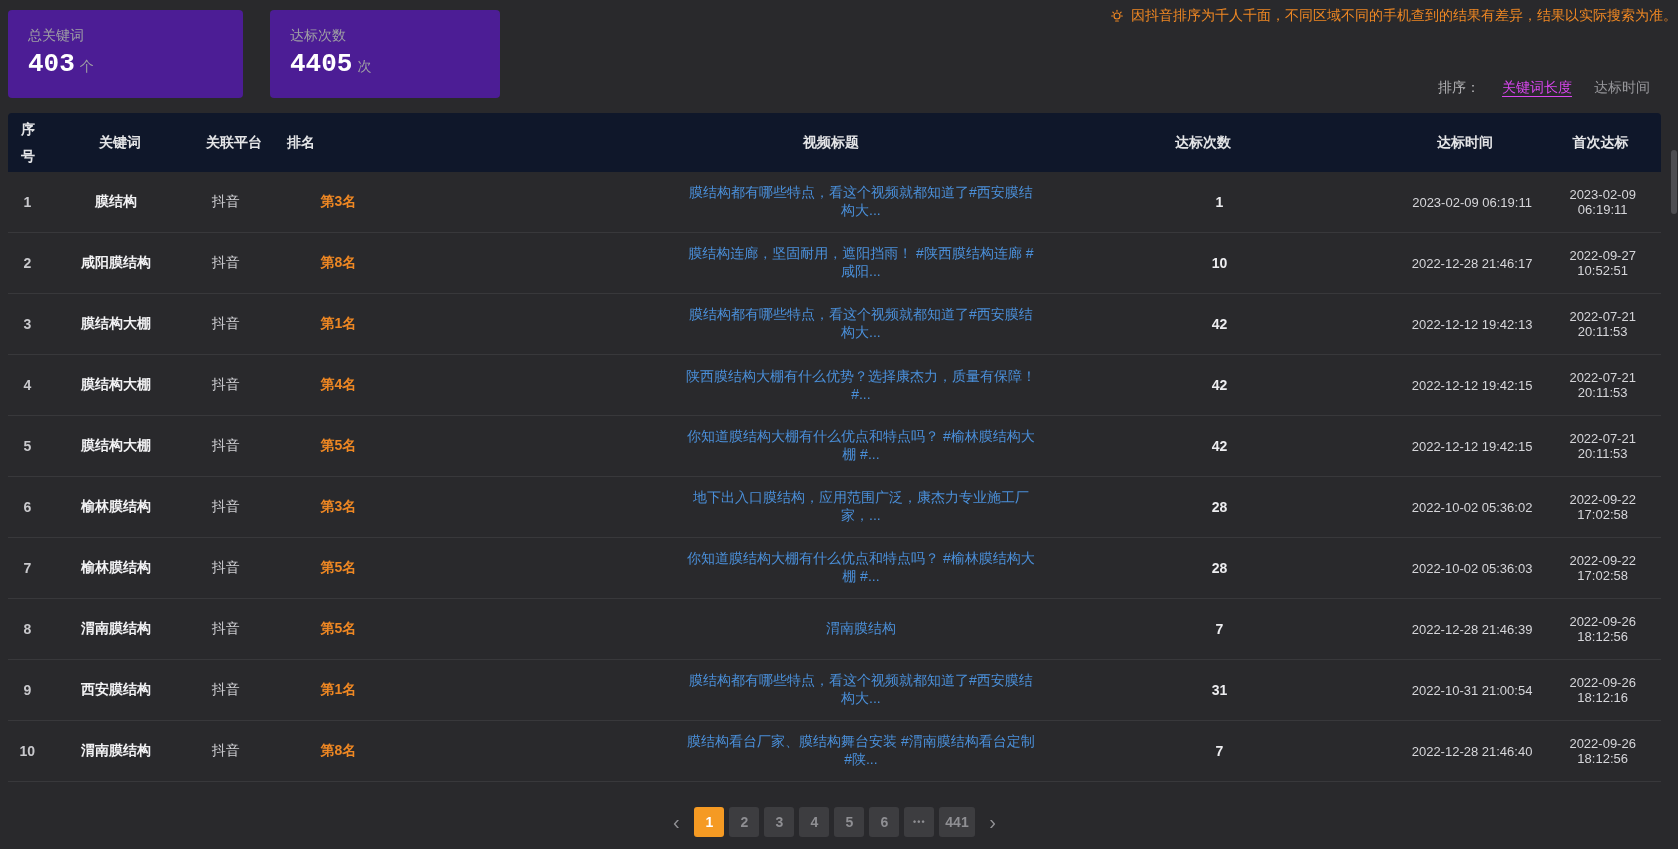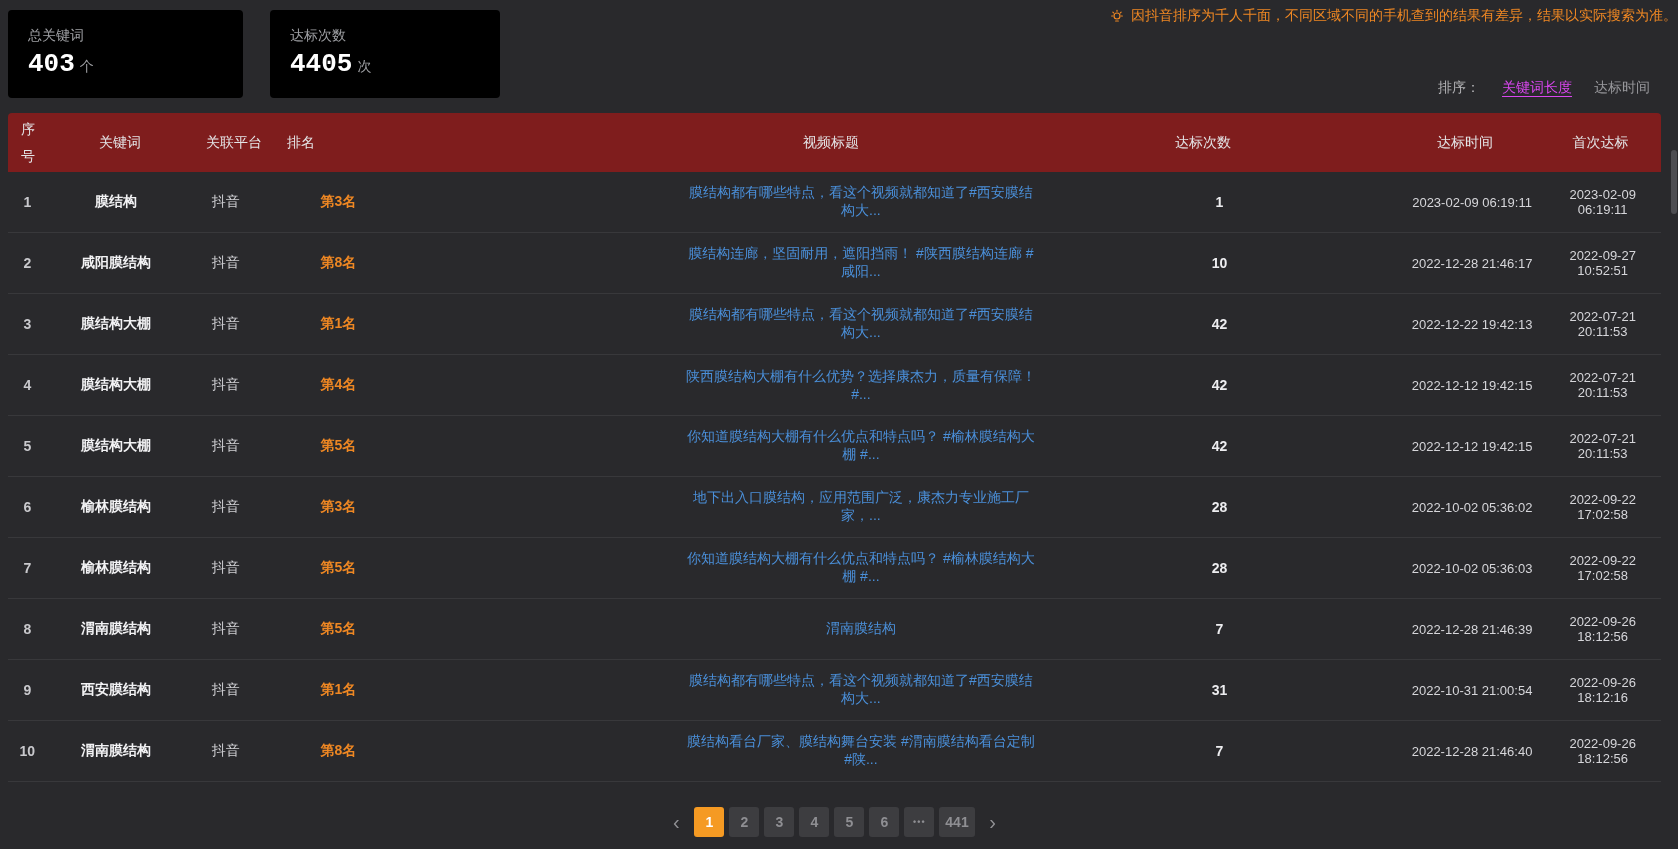--- a/index.html
+++ b/index.html
@@ -7,21 +7,21 @@
   body {
     background:#29292c;
     font-family:"Liberation Sans","DejaVu Sans",sans-serif;
     position:relative;
     overflow:hidden;
     color:#d8d8db;
   }
   
   .stat-card {
     position:absolute; top:10px; height:88px;
-    background:#000000; border-radius:4px;
+    background:#4c1d95; border-radius:4px;
     padding:17px 20px;
   }
   .stat-card.c1 { left:8px;  width:235px; }
   .stat-card.c2 { left:270px; width:230px; }
   .stat-label { font-size:14px; color:#9fa0a4; margin-bottom:4px; }
   .stat-value { font-size:26px; font-weight:bold; color:#ffffff;font-family:Liberation Mono, monospace; }
   .stat-unit  { font-size:14px; color:#9fa0a4; font-weight:normal; margin-left:5px; }
   
   .notice {
     position:absolute; top:7px; right:1px;
@@ -35,22 +35,22 @@
   }
   .sort-label { color:#b2b2b5; }
   .sort-opt { color:#98989c; cursor:pointer; text-decoration:none; }
   .sort-opt.active {
     color:#d946ef; text-decoration:underline; text-underline-offset:4px;
   }
   
   .table-wrap { position:absolute; left:8px; top:113px; width:1653px; }
   .thead {
     display:flex; align-items:center; height:59px;
-    background:#7f1d1d; border-radius:4px 4px 0 0;
-    font-size:14px; color:#e4e5e7; font-weight:400;
+    background:#0f172a; border-radius:4px 4px 0 0;
+    font-size:14px; color:#e4e5e7; font-weight:700;
   }
   .trow {
     display:flex; align-items:center; height:61px;
     border-bottom:1px solid #38383b;
     font-size:14px;
   }
   .cell { text-align:center; }
   .c-no    { width:40px; }
   .c-kw    { width:144px; }
   .c-plat  { width:84px; }
@@ -153,21 +153,21 @@
     <div class="cell c-first">2022-09-27 10:52:51</div>
   </div>
 
   <div class="trow">
     <div class="cell c-no">3</div>
     <div class="cell c-kw">膜结构大棚</div>
     <div class="cell c-plat">抖音</div>
     <div class="cell c-rank">第1名</div>
     <div class="cell c-title"><a>膜结构都有哪些特点，看这个视频就都知道了#西安膜结构大...</a></div>
     <div class="cell c-count">42</div>
-    <div class="cell c-time">2022-12-22 19:42:13</div>
+    <div class="cell c-time">2022-12-12 19:42:13</div>
     <div class="cell c-first">2022-07-21 20:11:53</div>
   </div>
 
   <div class="trow">
     <div class="cell c-no">4</div>
     <div class="cell c-kw">膜结构大棚</div>
     <div class="cell c-plat">抖音</div>
     <div class="cell c-rank">第4名</div>
     <div class="cell c-title"><a>陕西膜结构大棚有什么优势？选择康杰力，质量有保障！ #...</a></div>
     <div class="cell c-count">42</div>

